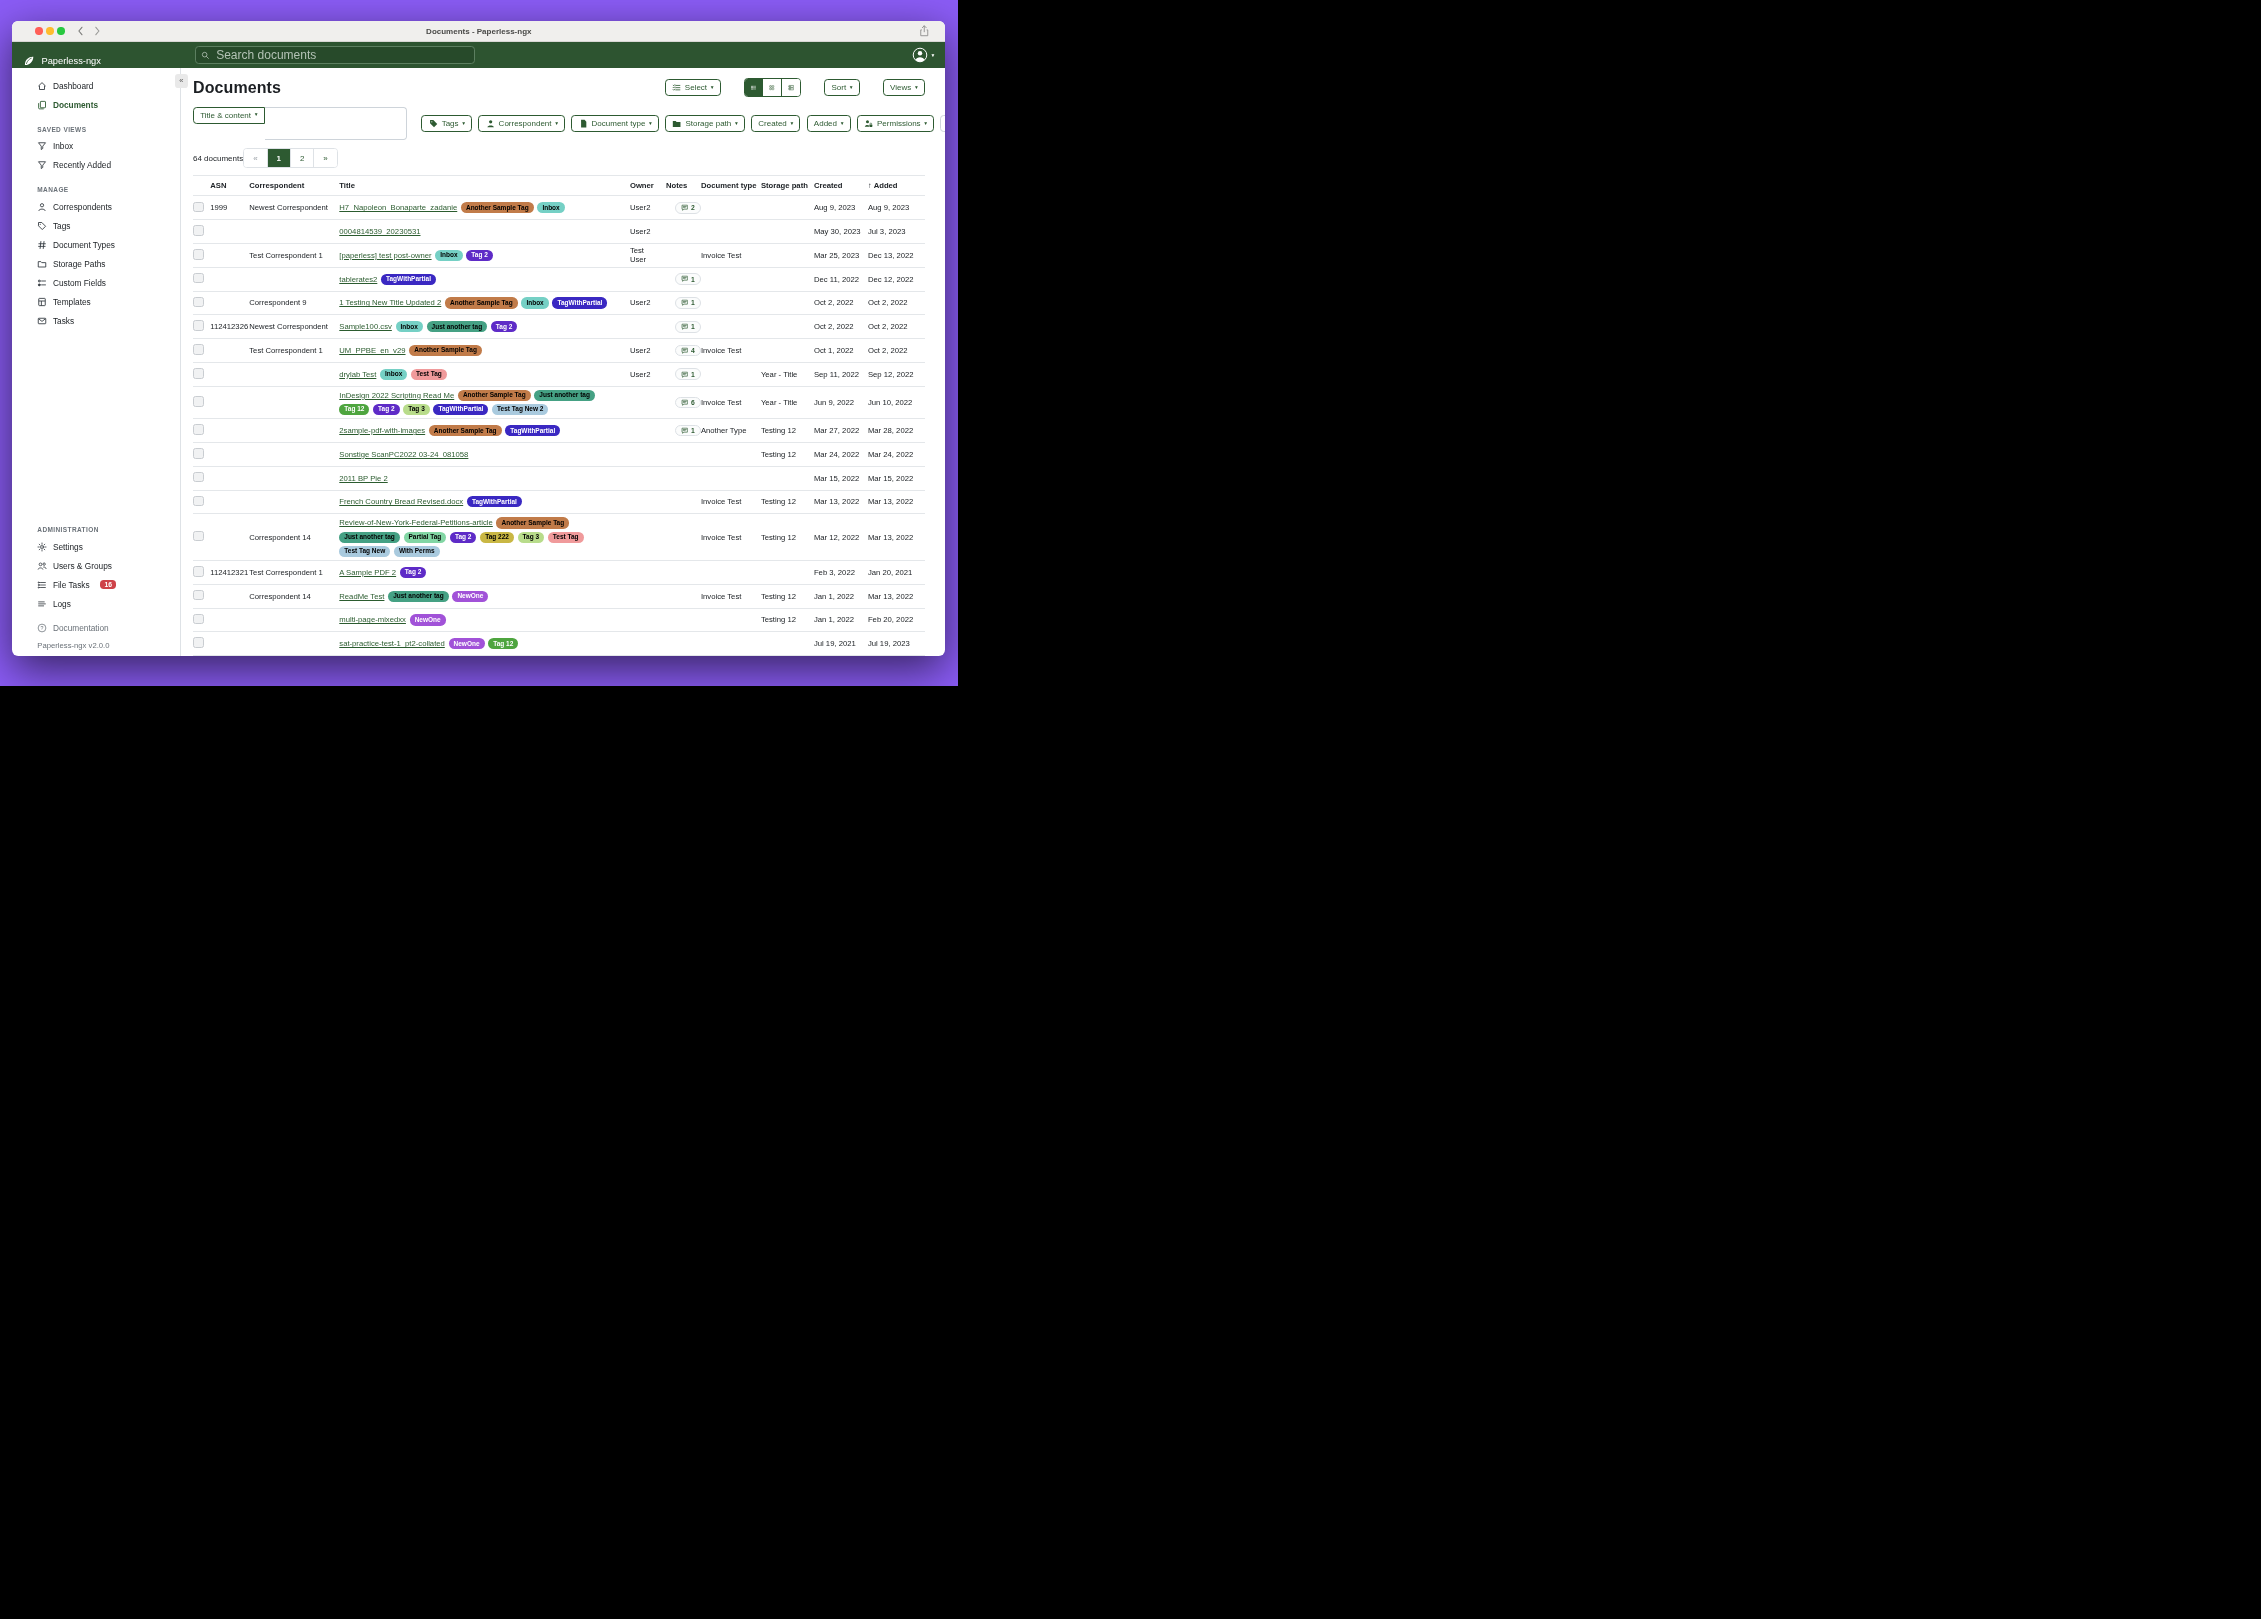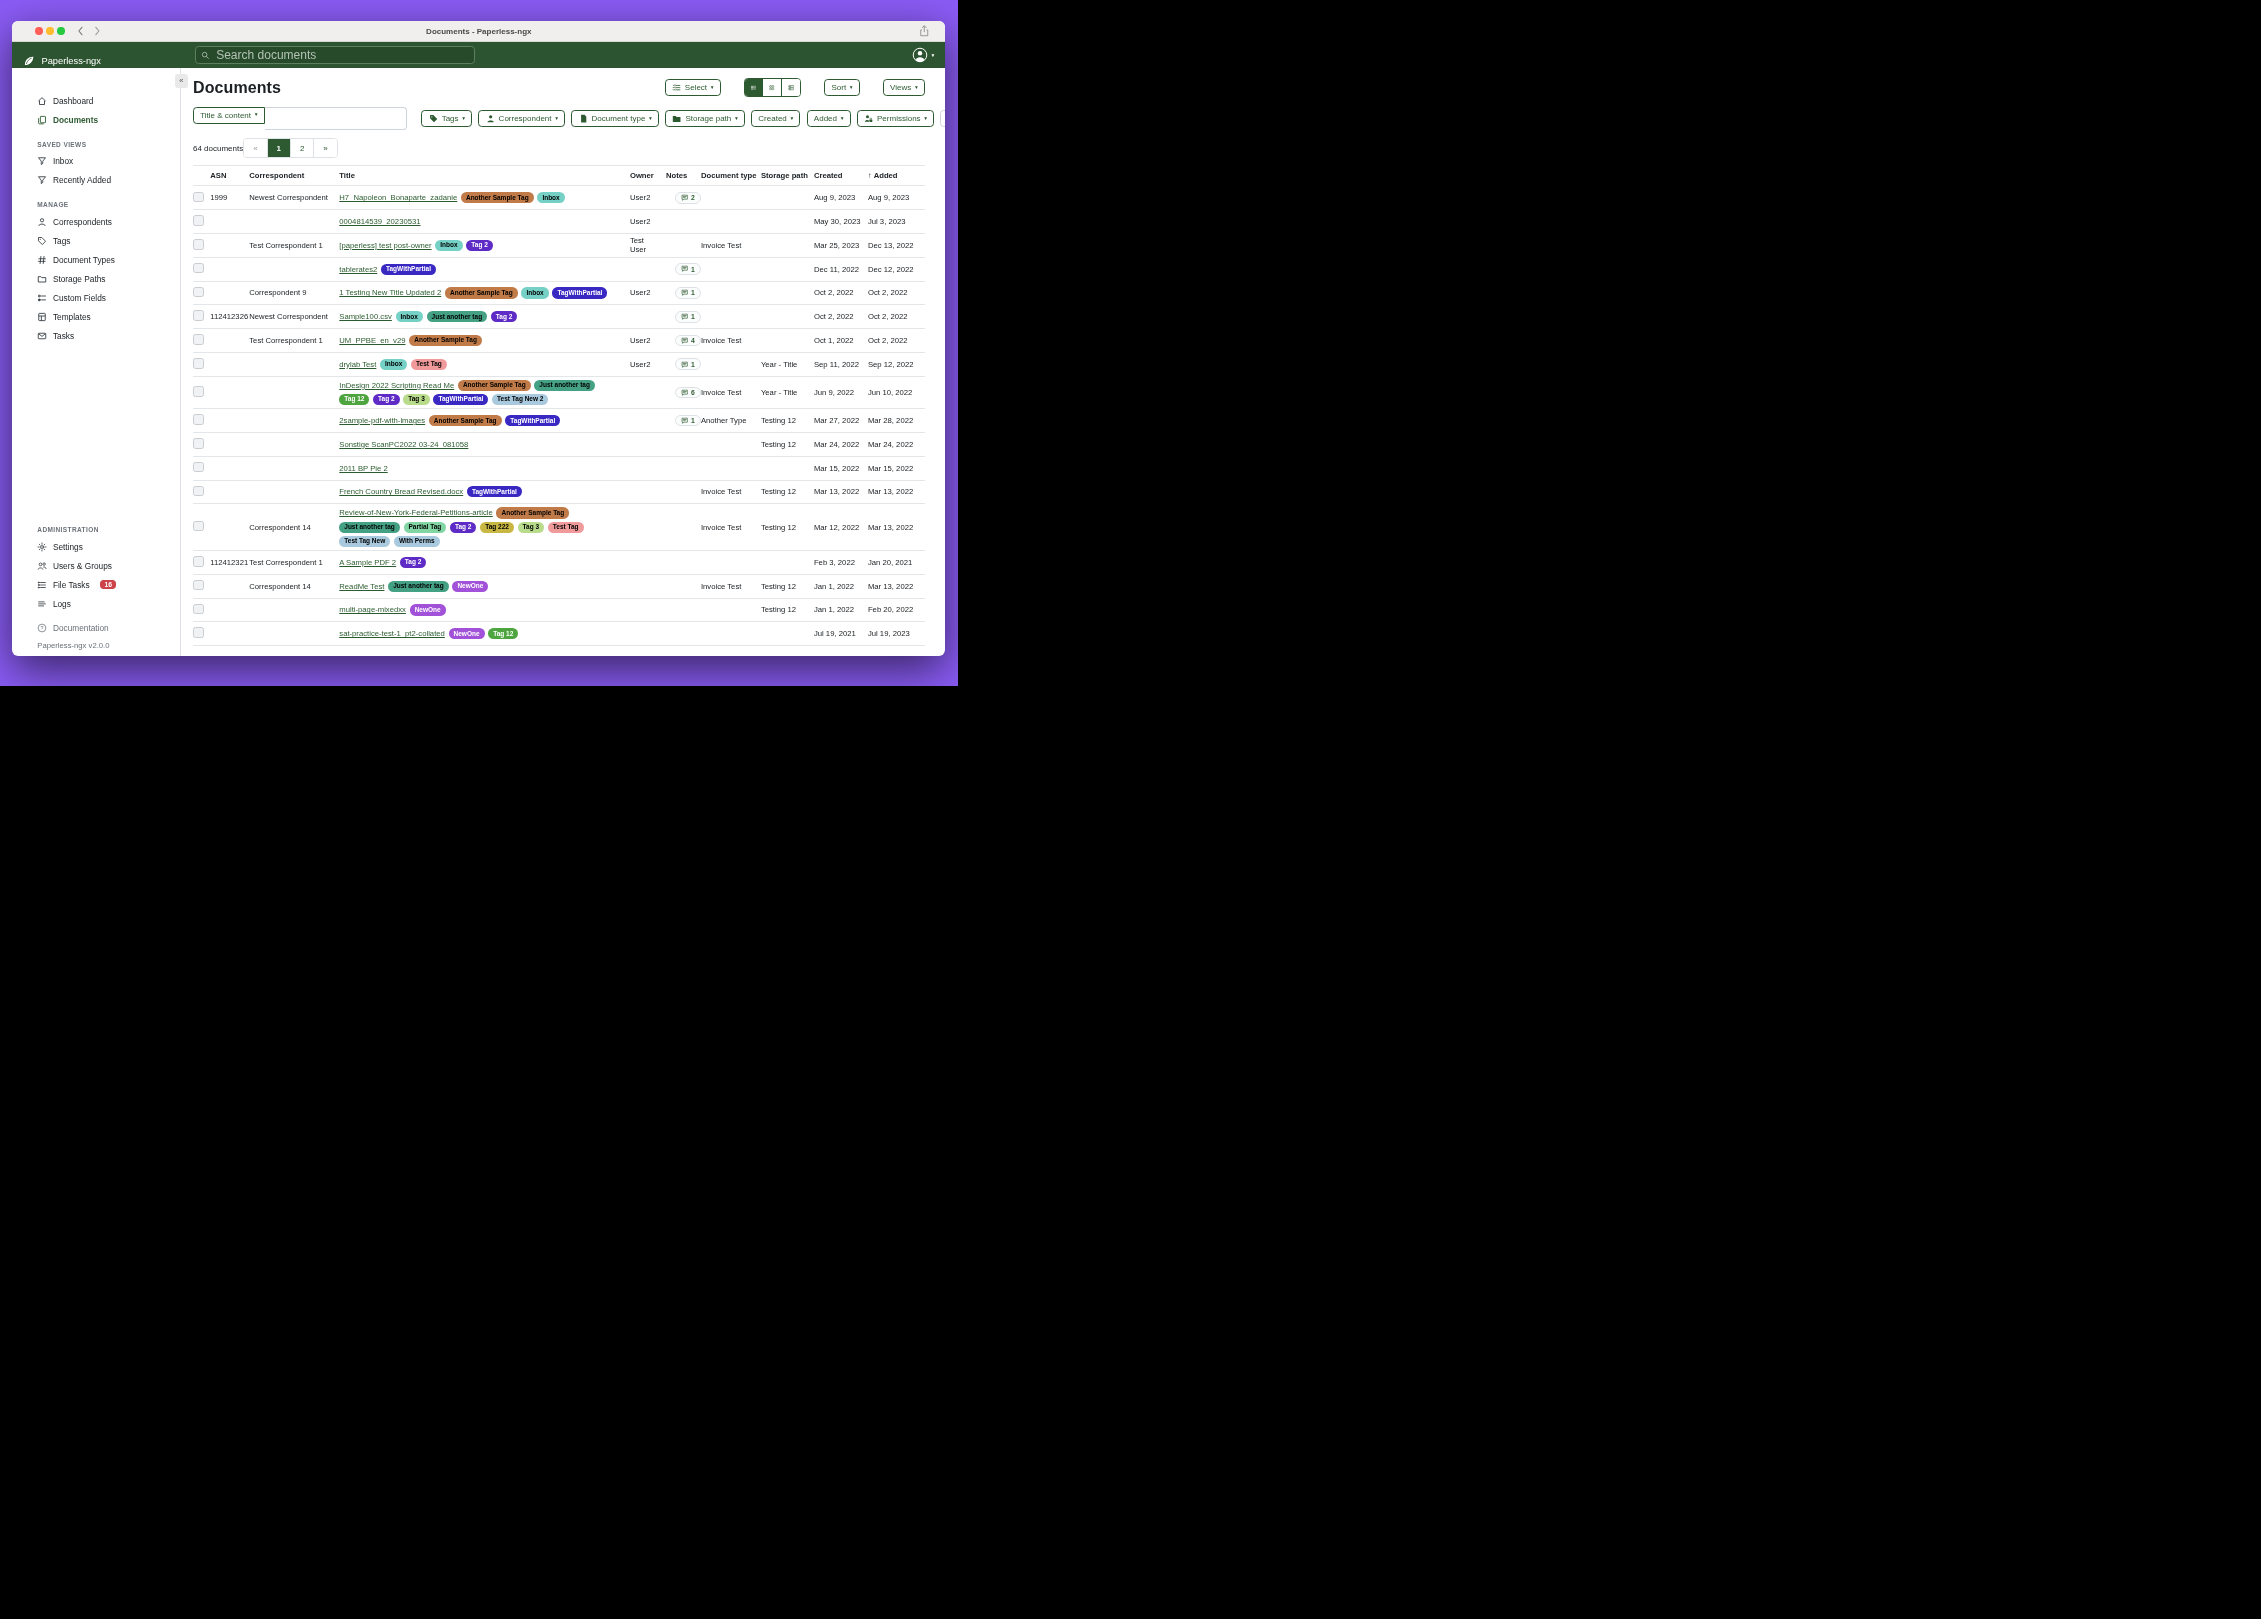--- a/index.html
+++ b/index.html
@@ -28,21 +28,21 @@
     border-radius:3.7px;display:flex;align-items:center;padding:0 5px;gap:4.3px;}
   .searchbox input{flex:1;background:transparent;border:none;outline:none;color:#e8eee9;font-size:12px;
     font-family:"Liberation Sans",sans-serif;}
   .searchbox input::placeholder{color:#b3c2b5;}
   .useritem{position:absolute;right:11px;display:flex;align-items:center;gap:3.7px;color:#fff;}
   .caret{font-size:5.6px;line-height:1;}
 
   
   .bodywrap{flex:1;display:flex;min-height:0;position:relative;}
   .sidebar{width:168px;min-width:168px;border-right:0.6px solid #dee2e6;display:flex;flex-direction:column;
-    padding-top:23px;padding-bottom:6.2px;overflow:hidden;}
+    padding-top:8px;padding-bottom:6.2px;overflow:hidden;}
   .side-item{height:19px;display:flex;align-items:center;gap:5.6px;padding-left:25px;font-size:8.3px;color:#212529;cursor:pointer;}
   .side-item .ic{width:10px;height:10px;color:#343a40;flex:0 0 10px;}
   .side-item.active{color:#2d5a31;font-weight:700;}
   .side-item.active .ic{color:#2d5a31;}
   .side-head{height:15px;margin-top:7.4px;display:flex;align-items:center;padding-left:25px;
     font-size:6.5px;font-weight:700;letter-spacing:0.4px;color:#6a7178;}
   .badge-red{background:#ce4249;color:#fff;font-size:6.8px;font-weight:700;border-radius:3.7px;padding:0.9px 4.3px;margin-left:5px;}
   .side-bottom{margin-top:auto;}
   .side-muted{color:#6a7178;}
   .side-muted .ic{color:#6a7178;}
@@ -59,21 +59,21 @@
     border-radius:3.7px;background:#fff;color:#2d5a31;font-size:8px;cursor:pointer;white-space:nowrap;}
   .btn .ic{width:9.3px;height:9.3px;}
   .seg{display:inline-flex;border:0.6px solid #2d5a31;border-radius:3.7px;overflow:hidden;height:16.7px;}
   .seg .segbtn{width:18.5px;display:flex;align-items:center;justify-content:center;color:#2d5a31;background:#fff;
     border:none;border-right:0.6px solid #2d5a31;cursor:pointer;}
   .seg .segbtn:last-child{border-right:none;}
   .seg .segbtn.on{background:#2d5a31;color:#fff;}
 
   
   .filters{display:flex;align-items:center;margin-top:10px;gap:6.2px;}
-  .igroup{display:inline-flex;height:23px;}
+  .igroup{display:inline-flex;height:33px;}
   .igroup .btn{border-radius:3.7px 0 0 3.7px;}
   .igroup input{width:131px;border:0.6px solid #ced4da;border-left:none;border-radius:0 3.7px 3.7px 0;outline:none;
     font-size:8px;padding:0 5px;font-family:"Liberation Sans",sans-serif;color:#212529;}
   .gap-lg{margin-left:8.6px;}
   .btn-reset{height:16.7px;display:inline-flex;align-items:center;gap:3.7px;padding:0 6.2px;border:0.6px solid #ced4da;
     border-radius:3.7px;background:#fff;color:#8f969c;font-size:8px;margin-left:auto;cursor:default;white-space:nowrap;}
 
   
   .countrow{display:flex;align-items:center;justify-content:flex-start;margin-top:8.6px;}
   .doccount{font-size:8px;color:#212529;}

